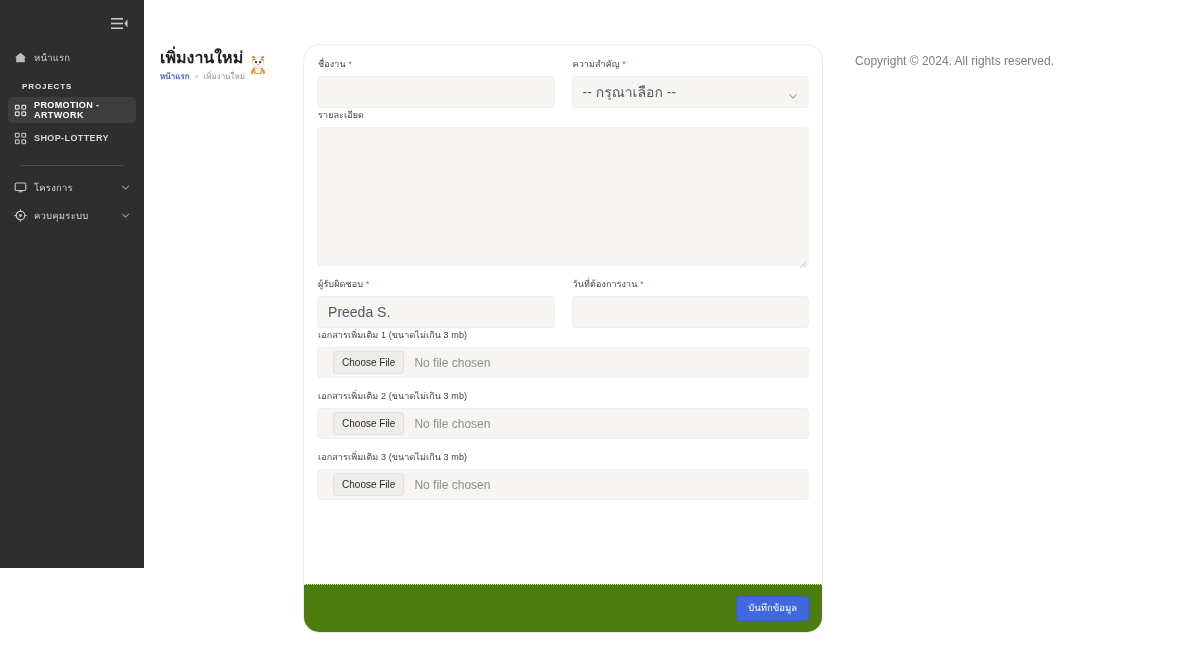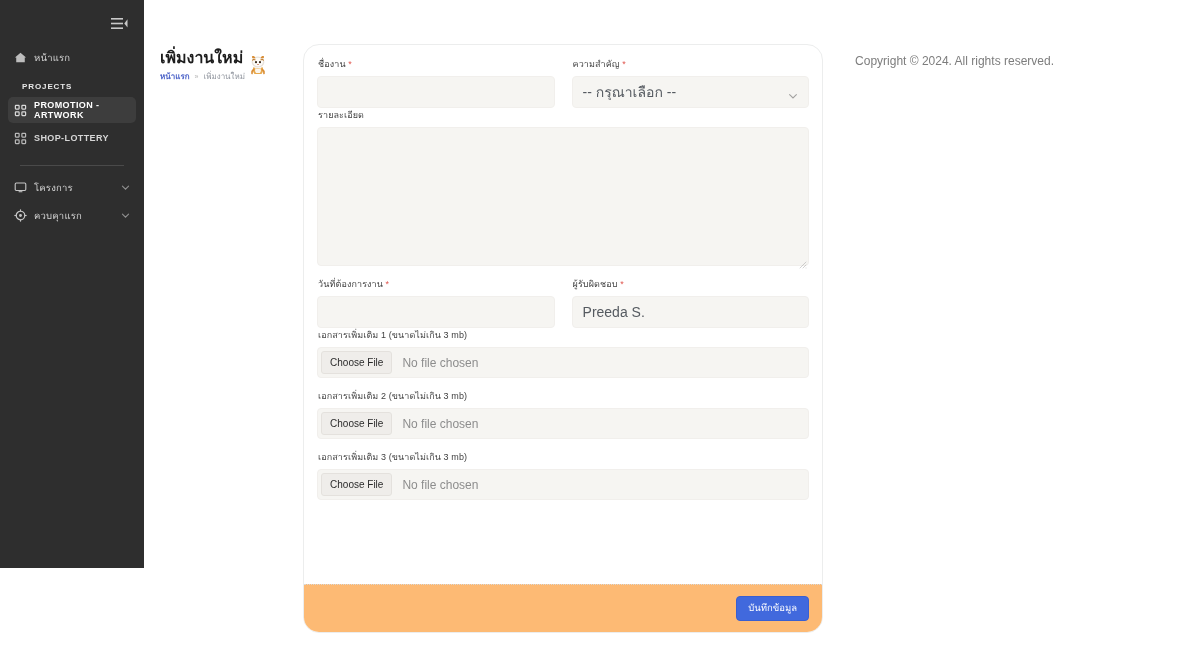--- a/index.html
+++ b/index.html
@@ -214,21 +214,21 @@
 
   
   .file-ctrl {
     width: 100%;
     background: #f6f5f2;
     border: 1px solid #f1efec;
     border-radius: 4px;
     height: 31px;
     display: flex;
     align-items: center;
-    padding: 0;
+    padding: 12px;
     overflow: hidden;
     cursor: pointer;
   }
   .file-btn {
     background: #efedea;
     border: 1px solid #e4e1dd;
     border-radius: 3px;
     margin: 3px 0 3px 3px;
     padding: 0 8px;
     height: 23px;
@@ -249,21 +249,21 @@
   
   .card-footer {
     position: absolute;
     left: 0; right: 0; bottom: 0;
     height: 48px;
     border-top: 1px dotted #d9d9d9;
     display: flex;
     align-items: center;
     justify-content: flex-end;
     padding-right: 13px;
-    background: #fdba74;
+    background: #4d7c0f;
   }
   .btn-save {
     background: #4169dd;
     color: #ffffff;
     border: 1px solid #3a5fd0;
     border-radius: 4px;
     font-size: 9.5px;
     padding: 6px 11px 7px 11px;
     cursor: pointer;
     font-family: inherit;
@@ -351,21 +351,21 @@
         <span class="ico">
           <svg viewBox="0 0 14 14" width="13" height="13" aria-hidden="true">
             <circle cx="7" cy="7" r="4.6" fill="none" stroke="#c7c7c7" stroke-width="1.3"></circle>
             <circle cx="7" cy="7" r="1.5" fill="#c7c7c7"></circle>
             <rect x="6.4" y="0.4" width="1.2" height="2.2" fill="#c7c7c7"></rect>
             <rect x="6.4" y="11.4" width="1.2" height="2.2" fill="#c7c7c7"></rect>
             <rect x="0.4" y="6.4" width="2.2" height="1.2" fill="#c7c7c7"></rect>
             <rect x="11.4" y="6.4" width="2.2" height="1.2" fill="#c7c7c7"></rect>
           </svg>
         </span>
-        <span>ควบคุาแรก</span>
+        <span>ควบคุมระบบ</span>
         <span class="chev">
           <svg viewBox="0 0 10 10" width="9" height="9" aria-hidden="true">
             <path d="M1.6 3.4 L5 6.8 L8.4 3.4" fill="none" stroke="#b0b0b0" stroke-width="1.2" stroke-linecap="round"></path>
           </svg>
         </span>
       </div>
     </nav>
     <div class="sidebar-rest"></div>
   </aside>
 
@@ -430,26 +430,26 @@
               <span class="ta-grip">
                 <svg viewBox="0 0 9 9" width="9" height="9" aria-hidden="true">
                   <path d="M8 2 L2 8 M8 5 L5 8 M8 8 L8 8" stroke="#9a9a9a" stroke-width="1" stroke-linecap="round"></path>
                 </svg>
               </span>
             </div>
           </div>
 
           <div class="row2">
             <div class="col">
+              <label class="flabel"><span>ผู้รับผิดชอบ</span> <span class="req">*</span></label>
+              <input class="ctrl" type="text" value="Preeda S." style="">
+            </div>
+            <div class="col">
               <label class="flabel"><span>วันที่ต้องการงาน</span> <span class="req">*</span></label>
               <input class="ctrl" type="text" value="" style="">
-            </div>
-            <div class="col">
-              <label class="flabel"><span>ผู้รับผิดชอบ</span> <span class="req">*</span></label>
-              <input class="ctrl" type="text" value="Preeda S." style="">
             </div>
           </div>
 
 
           <div class="field">
             <label class="flabel">เอกสารเพิ่มเติม 1 (ขนาดไม่เกิน 3 mb)</label>
             <div class="file-ctrl half">
               <span class="file-btn">Choose File</span>
               <span class="file-name">No file chosen</span>
             </div>

